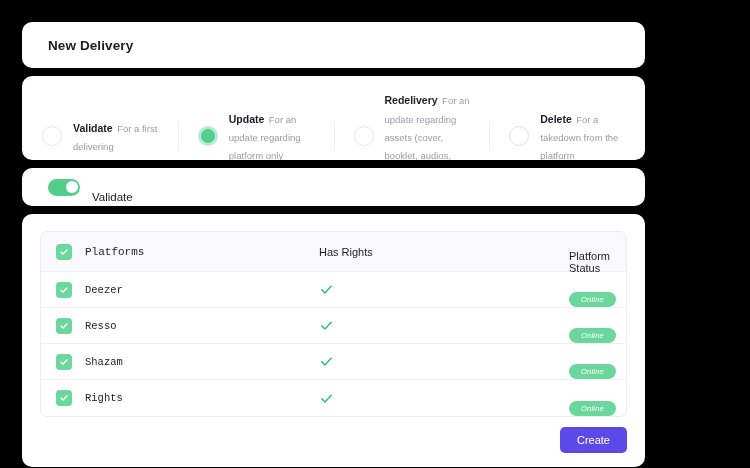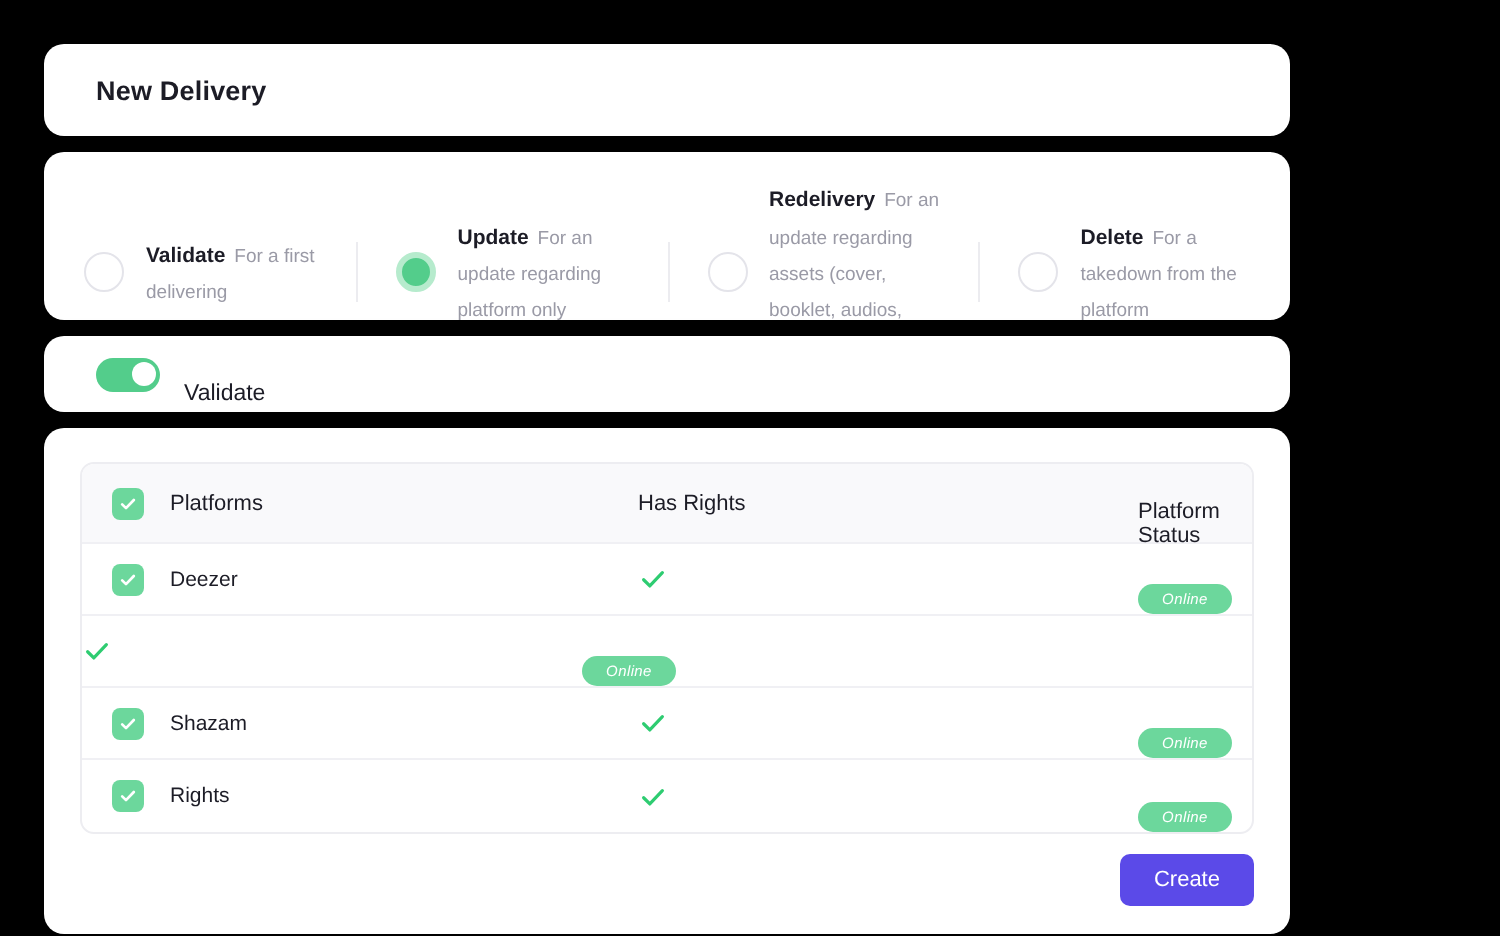--- a/index.html
+++ b/index.html
@@ -150,20 +150,21 @@
   .row.header {
     height: 40px;
     background: #f9f9fb;
   }
   .col-platform {
     flex: 0 0 278px;
     display: flex;
     align-items: center;
     gap: 13px;
     padding-left: 15px;
+    font-family: Liberation Mono, monospace;
   }
   .col-rights {
     flex: 0 0 250px;
     display: flex;
     align-items: flex-end;
     justify-content: flex-start;
     padding-left: 0;
   }
   .col-status {
     flex: 1 1 auto;
@@ -313,20 +314,28 @@
           <svg class="rights-check" width="15" height="15" viewBox="0 0 16 16">
               <path d="M3 8.4 L6.3 11.7 L13 4.6" fill="none" stroke="#2ecc71" stroke-width="1.7" stroke-linecap="round" stroke-linejoin="round"></path>
             </svg>
         </div>
         <div class="col-status">
           <span class="badge">Online</span>
         </div>
       </div>
 
       <div class="row">
+        <div class="col-platform">
+          <span class="checkbox">
+            <svg width="10" height="10" viewBox="0 0 12 12" aria-hidden="true">
+                <path d="M2.5 6.2 L4.8 8.5 L9.5 3.6" fill="none" stroke="#ffffff" stroke-width="1.6" stroke-linecap="round" stroke-linejoin="round"></path>
+              </svg>
+          </span>
+          <span class="td">Resso</span>
+        </div>
         <div class="col-rights">
           <svg class="rights-check" width="15" height="15" viewBox="0 0 16 16">
               <path d="M3 8.4 L6.3 11.7 L13 4.6" fill="none" stroke="#2ecc71" stroke-width="1.7" stroke-linecap="round" stroke-linejoin="round"></path>
             </svg>
         </div>
         <div class="col-status">
           <span class="badge">Online</span>
         </div>
       </div>
 

